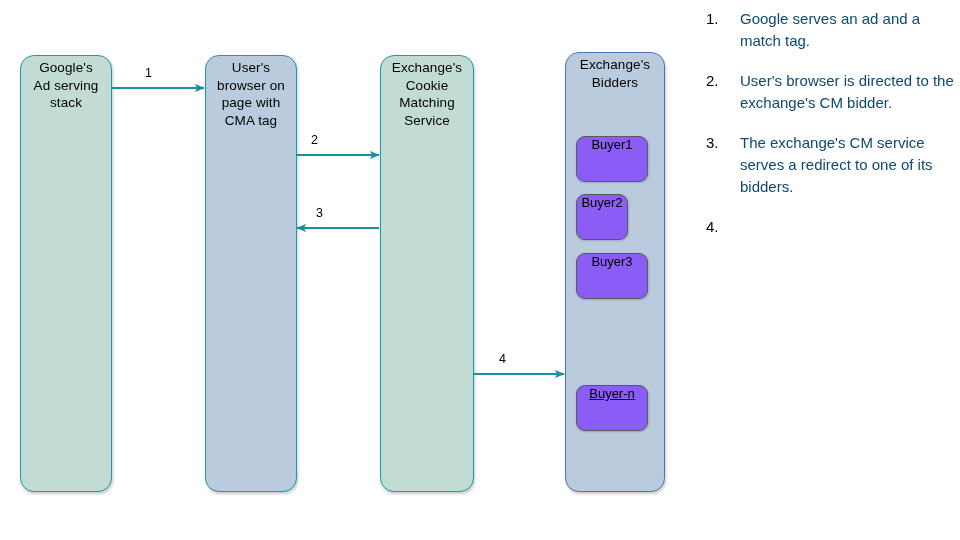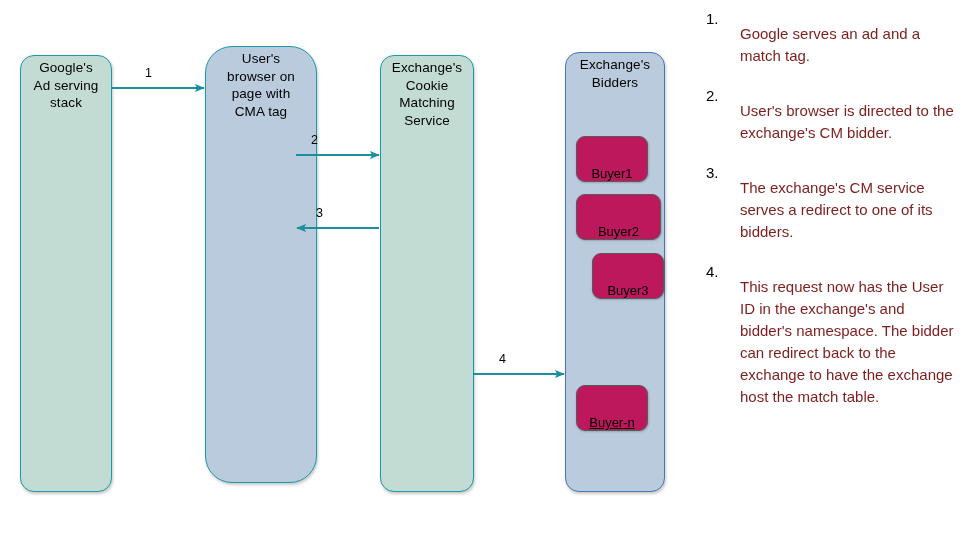--- a/index.html
+++ b/index.html
@@ -45,27 +45,27 @@
     border: 1.3px solid #4a77b4;
   }
   .lane.blue-teal {
     background: #bacbdd;
     border: 1.3px solid #1a9ba8;
   }
   
   .buyer {
     position: absolute;
     box-sizing: border-box;
-    background: #be185d;
+    background: #8b5cf6;
     border: 1.1px solid #5a5a5a;
     border-radius: 9px;
     font-size: 13px;
     color: #000;
     display: flex;
-    align-items: flex-end;
+    align-items: flex-start;
     justify-content: center;
     box-shadow: 0.5px 1px 2px rgba(0,0,0,0.18);
   }
   
   .arrow-svg {
     position: absolute;
     left: 0;
     top: 0;
     width: 960px;
     height: 540px;
@@ -92,52 +92,51 @@
     width: 34px;
     flex: 0 0 34px;
     font-size: 15px;
     line-height: 22px;
     color: #000;
   }
   .step-text {
     flex: 1 1 auto;
     font-size: 15px;
     line-height: 22px;
-    color: #7f1d1d;
-    margin-top: 15px;
+    color: #0c4a6e;
   }
 </style>
 </head>
 <body>
 
 <div id="canvas">
 
   <div class="lane green" id="lane-0" style="left:20px; top:55px; width:92px; height:437px;">
     <span class="lane-title">Google's<br>Ad serving<br>stack</span>
   </div>
 
-  <div class="lane blue-teal" id="lane-1" style="left:205px; top:46px; width:112px; height:437px;border-radius:27px;">
+  <div class="lane blue-teal" id="lane-1" style="left:205px; top:55px; width:92px; height:437px;">
     <span class="lane-title">User's<br>browser on<br>page with<br>CMA tag</span>
   </div>
 
   <div class="lane green" id="lane-2" style="left:380px; top:55px; width:94px; height:437px;">
     <span class="lane-title">Exchange's<br>Cookie<br>Matching<br>Service</span>
   </div>
 
   <div class="lane blue" id="lane-3" style="left:565px; top:52px; width:100px; height:440px;">
     <span class="lane-title">Exchange's<br>Bidders</span>
   </div>
 
   <div class="buyer" style="left:576px; top:136px; width:72px; height:46px;">
     <span>Buyer1</span>
   </div>
-  <div class="buyer" style="left:576px; top:194px; width:85px; height:46px;">
+  <div class="buyer" style="left:576px; top:194px; width:52px; height:46px;">
     <span>Buyer2</span>
   </div>
-  <div class="buyer" style="left:576px; top:253px; width:72px; height:46px;margin-left:16px;">
+  <div class="buyer" style="left:576px; top:253px; width:72px; height:46px;">
     <span>Buyer3</span>
   </div>
   <div class="buyer" style="left:576px; top:385px; width:72px; height:46px;text-decoration:underline;">
     <span>Buyer-n</span>
   </div>
 
   <svg class="arrow-svg" viewBox="0 0 960 540">
     <defs>
       <marker id="ah-right" markerWidth="10" markerHeight="8" refX="9.2" refY="4" orient="auto" markerUnits="userSpaceOnUse">
         <path d="M0,0 L10,4 L0,8 L2.4,4 Z" fill="#1a8f9e"></path>
@@ -169,17 +168,16 @@
     <div class="step">
       <div class="step-num">2.</div>
       <div class="step-text">User's browser is directed to the exchange's CM bidder.</div>
     </div>
     <div class="step">
       <div class="step-num">3.</div>
       <div class="step-text">The exchange's CM service serves a redirect to one of its bidders.</div>
     </div>
     <div class="step">
       <div class="step-num">4.</div>
-      <div class="step-text">This request now has the User ID in the exchange's and bidder's namespace. The bidder can redirect back to the exchange to have the exchange host the match table.</div>
     </div>
   </div>
 
 </div>
 
 </body></html>

